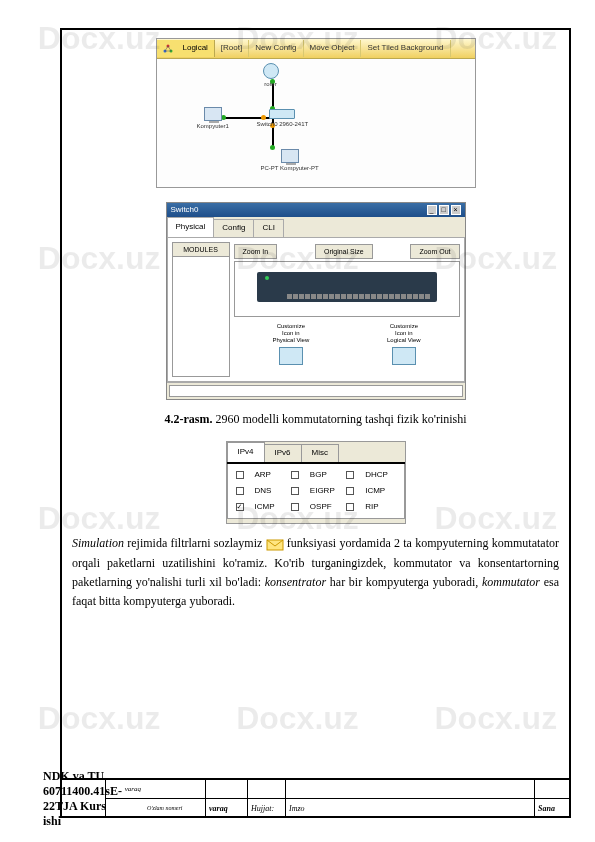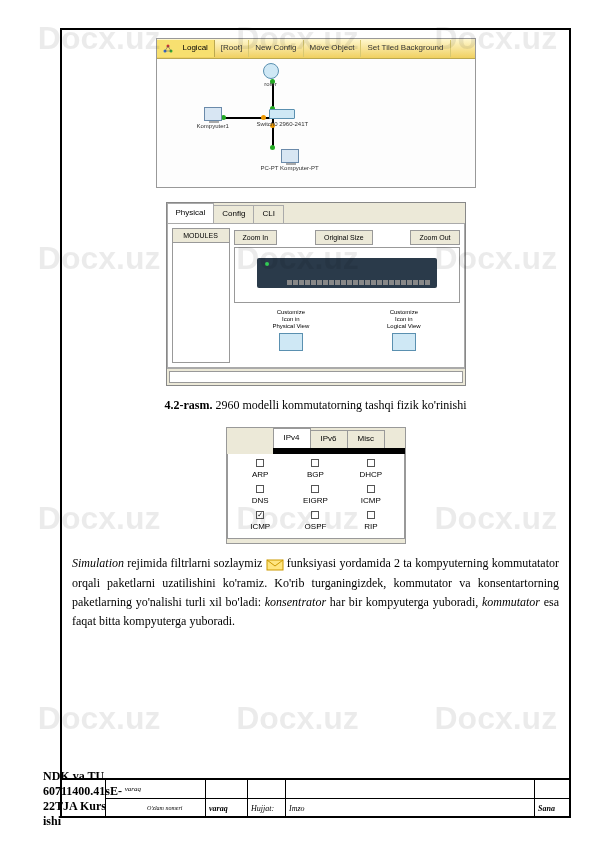--- a/index.html
+++ b/index.html
@@ -133,25 +133,25 @@
 
   .fig3 {
     margin: 4px auto 10px;
     width: 180px;
     border: 1px solid #999;
     background: #ece9d8;
     font-family: Tahoma, Arial, sans-serif;
     font-size: 8px;
     padding-bottom: 4px;
   }
-  .fig3-tabs { display:flex; border-bottom:6px solid #000000;margin-left:46px; }
+  .fig3-tabs { display:flex; border-bottom:2px solid #000000; }
   .fig3-tabs .tab { padding:2px 10px; border:1px solid #999; border-bottom:none; background:#ece9d8; margin-right:-1px; margin-top:2px; }
   .fig3-tabs .tab.active { background:#fff; margin-top:0; padding-top:3px; padding-bottom:3px; position:relative; z-index:1; }
   .fig3-grid { display:grid; grid-template-columns: repeat(3,1fr); gap:3px 6px; padding:5px 8px; background:#fff; border:1px solid #999; border-top:none; margin:0; }
-  .cb { display:flex; align-items:center; gap:2px; font-size:8px;flex-direction:column; }
+  .cb { display:flex; align-items:center; gap:11px; font-size:8px; }
   .cb .box { width:8px; height:8px; border:1px solid #555; background:#fff; display:inline-flex; align-items:center; justify-content:center; font-size:7px; line-height:1; }
   .cb.checked .box::after { content:"✓"; font-size:7px; }
 
   .footer-table {
     position: absolute;
     left: 60px; right: 24px; bottom: 24px;
     border-top: 2px solid #000;
     height: 40px;
     display: grid;
     grid-template-columns: 46px 38px 62px 42px 38px 1fr 36px;
@@ -240,20 +240,28 @@
       </div>
       <div class="device" style="top:90px; left:104px;">
         <div class="pc-icon"></div>
         <div>PC-PT Kompyuter-PT</div>
       </div>
     </div>
   </div>
 
 
   <div class="fig2">
+    <div class="fig2-title">
+      <span>Switch0</span>
+      <span class="wbtns">
+        <span class="wbtn">_</span>
+        <span class="wbtn">□</span>
+        <span class="wbtn">×</span>
+      </span>
+    </div>
     <div class="fig2-tabs">
       <div class="tab active">Physical</div>
       <div class="tab">Config</div>
       <div class="tab">CLI</div>
     </div>
     <div class="fig2-body">
       <div class="fig2-modules">
         <div class="fig2-modcol">
           <div class="fig2-modhdr">MODULES</div>
           <div class="fig2-modbox"></div>

